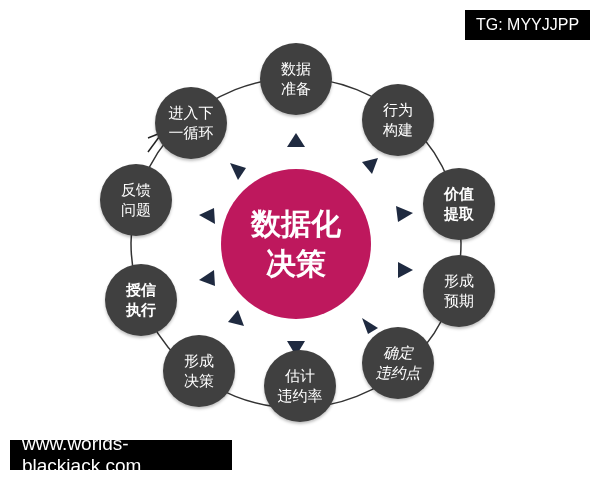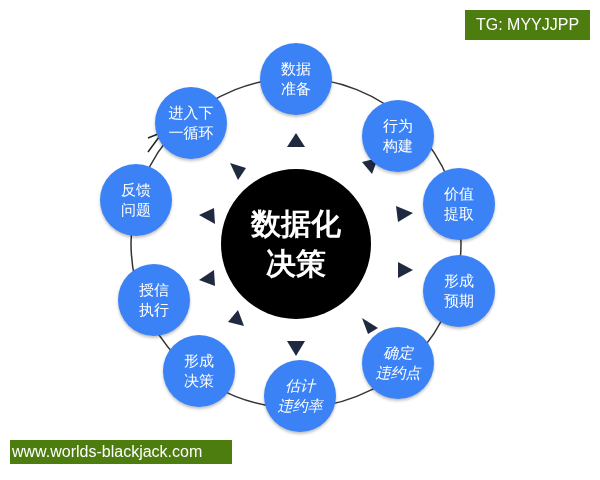--- a/index.html
+++ b/index.html
@@ -1,30 +1,30 @@
 <!DOCTYPE html>
 <html><head>
 <meta charset="utf-8">
 <style>
   html, body { margin:0; padding:0; background:#ffffff; }
   body { width:600px; height:480px; position:relative; overflow:hidden;
          font-family: "DejaVu Sans", sans-serif; }
   .ring { position:absolute; left:0; top:0; }
-  .node { position:absolute; border-radius:50%; background:#3b82f6;
+  .node { position:absolute; border-radius:50%; background:#404040;
           color:#ffffff; display:flex; flex-direction:column; align-items:center;
           justify-content:center; font-size:15px; line-height:20px; text-align:center;
           box-shadow:0 2px 3px rgba(0,0,0,0.25); }
   .node span { display:block; white-space:nowrap; }
-  .center { position:absolute; border-radius:50%; background:#000000; color:#fff;
+  .center { position:absolute; border-radius:50%; background:#be185d; color:#fff;
             display:flex; flex-direction:column; align-items:center; justify-content:center;
             font-size:30px; font-weight:bold; line-height:40px;text-align:center; }
-  .wm { position:absolute; background:#4d7c0f; color:#ffffff;
+  .wm { position:absolute; background:#000000; color:#ffffff;
         font-family:"Liberation Sans", sans-serif; display:flex; align-items:center; }
   .wm-tg { left:465px; top:10px; width:125px; height:30px; font-size:16px; justify-content:center; }
-  .wm-site { left:10px; top:440px; width:222px; height:24px; font-size:16px; padding-left:2px; box-sizing:border-box; }
+  .wm-site { left:10px; top:440px; width:222px; height:30px; font-size:19px; padding-left:12px; box-sizing:border-box; }
 </style>
 </head>
 <body>
 
 <svg class="ring" width="600" height="480">
   <circle cx="296" cy="243" r="165" fill="none" stroke="#333" stroke-width="1.5"></circle>
 
   <line x1="148" y1="152" x2="162" y2="133" stroke="#222" stroke-width="1.5"></line>
   <line x1="148" y1="138" x2="168" y2="130" stroke="#222" stroke-width="1.5"></line>
 
@@ -44,45 +44,45 @@
 
 <div class="center" style="left:221px;top:169px;width:150px;height:150px;">
   <span>数据化</span>
   <span>决策</span>
 </div>
 
 <div class="node" style="left:260px;top:43px;width:72px;height:72px;">
   <span>数据</span>
     <span>准备</span>
 </div>
-<div class="node" style="left:362px;top:100px;width:72px;height:72px;">
+<div class="node" style="left:362px;top:84px;width:72px;height:72px;">
   <span>行为</span>
     <span>构建</span>
 </div>
-<div class="node" style="left:423px;top:168px;width:72px;height:72px;">
+<div class="node" style="left:423px;top:168px;width:72px;height:72px;font-weight:bold;">
   <span>价值</span>
     <span>提取</span>
 </div>
 <div class="node" style="left:423px;top:255px;width:72px;height:72px;">
   <span>形成</span>
     <span>预期</span>
 </div>
 <div class="node" style="left:362px;top:327px;width:72px;height:72px;font-style:italic;">
   <span>确定</span>
     <span>违约点</span>
 </div>
-<div class="node" style="left:264px;top:360px;width:72px;height:72px;font-style:italic;">
+<div class="node" style="left:264px;top:350px;width:72px;height:72px;">
   <span>估计</span>
     <span>违约率</span>
 </div>
 <div class="node" style="left:163px;top:335px;width:72px;height:72px;">
   <span>形成</span>
     <span>决策</span>
 </div>
-<div class="node" style="left:118px;top:264px;width:72px;height:72px;">
+<div class="node" style="left:105px;top:264px;width:72px;height:72px;font-weight:bold;">
   <span>授信</span>
     <span>执行</span>
 </div>
 <div class="node" style="left:100px;top:164px;width:72px;height:72px;">
   <span>反馈</span>
     <span>问题</span>
 </div>
 <div class="node" style="left:155px;top:87px;width:72px;height:72px;">
   <span>进入下</span>
     <span>一循环</span>

